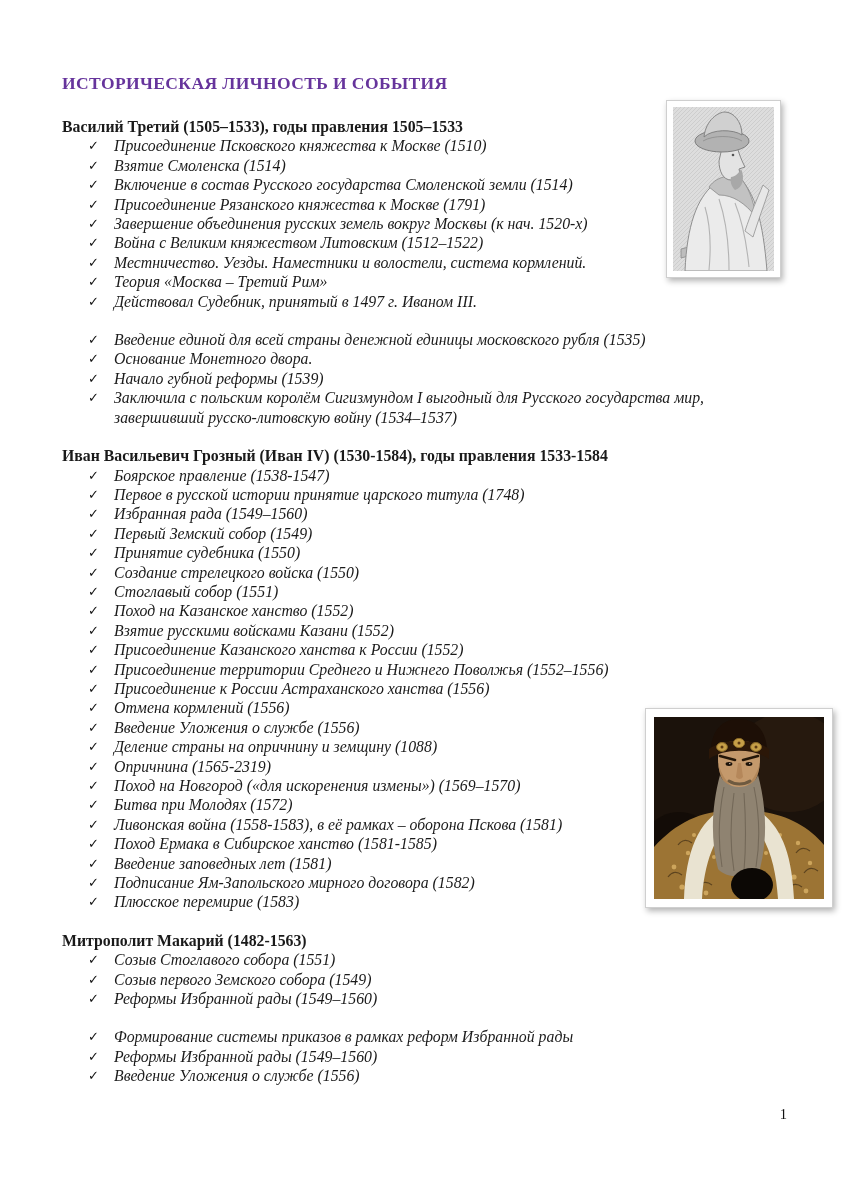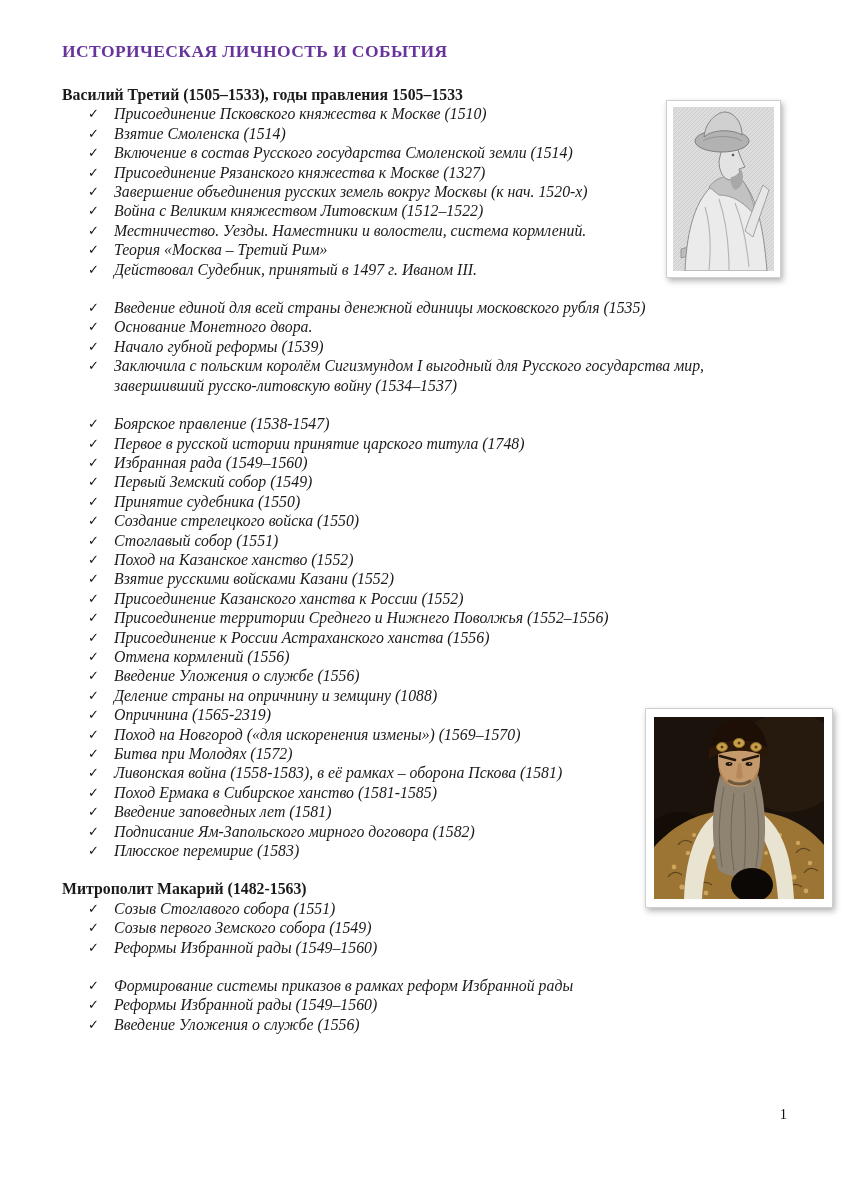--- a/index.html
+++ b/index.html
@@ -69,41 +69,41 @@
     right: 62px;
     font-size: 14.5px;
     color: #111;
   }
 </style>
 </head>
 <body>
 
 <div class="page">
 
-  <h1 class="doc-title" style="color: rgb(102, 52, 156);">ИСТОРИЧЕСКАЯ ЛИЧНОСТЬ И СОБЫТИЯ</h1>
+  <h1 class="doc-title" style="color: rgb(102, 52, 156); margin-top: 32px;">ИСТОРИЧЕСКАЯ ЛИЧНОСТЬ И СОБЫТИЯ</h1>
 
   <div>
       <div class="section">
         <div class="heading">Василий Третий (1505–1533), годы правления 1505–1533</div>
         <ul class="checklist">
           <li>
             <span class="check">✓</span>
             <span class="item-text">Присоединение Псковского княжества к Москве (1510)</span>
           </li>
           <li>
             <span class="check">✓</span>
             <span class="item-text">Взятие Смоленска (1514)</span>
           </li>
           <li>
             <span class="check">✓</span>
             <span class="item-text">Включение в состав Русского государства Смоленской земли (1514)</span>
           </li>
           <li>
             <span class="check">✓</span>
-            <span class="item-text">Присоединение Рязанского княжества к Москве (1327)</span>
+            <span class="item-text">Присоединение Рязанского княжества к Москве (1791)</span>
           </li>
           <li>
             <span class="check">✓</span>
             <span class="item-text">Завершение объединения русских земель вокруг Москвы (к нач. 1520-х)</span>
           </li>
           <li>
             <span class="check">✓</span>
             <span class="item-text">Война с Великим княжеством Литовским (1512–1522)</span>
           </li>
           <li>
@@ -134,20 +134,21 @@
             <span class="check">✓</span>
             <span class="item-text">Начало губной реформы (1539)</span>
           </li>
           <li>
             <span class="check">✓</span>
             <span class="item-text">Заключила с польским королём Сигизмундом I выгодный для Русского государства мир, завершивший русско-литовскую войну (1534–1537)</span>
           </li>
         </ul>
       </div>
       <div class="section">
+        <div class="heading">Иван Васильевич Грозный (Иван IV) (1530-1584), годы правления 1533-1584</div>
         <ul class="checklist">
           <li>
             <span class="check">✓</span>
             <span class="item-text">Боярское правление (1538-1547)</span>
           </li>
           <li>
             <span class="check">✓</span>
             <span class="item-text">Первое в русской истории принятие царского титула (1748)</span>
           </li>
           <li>

